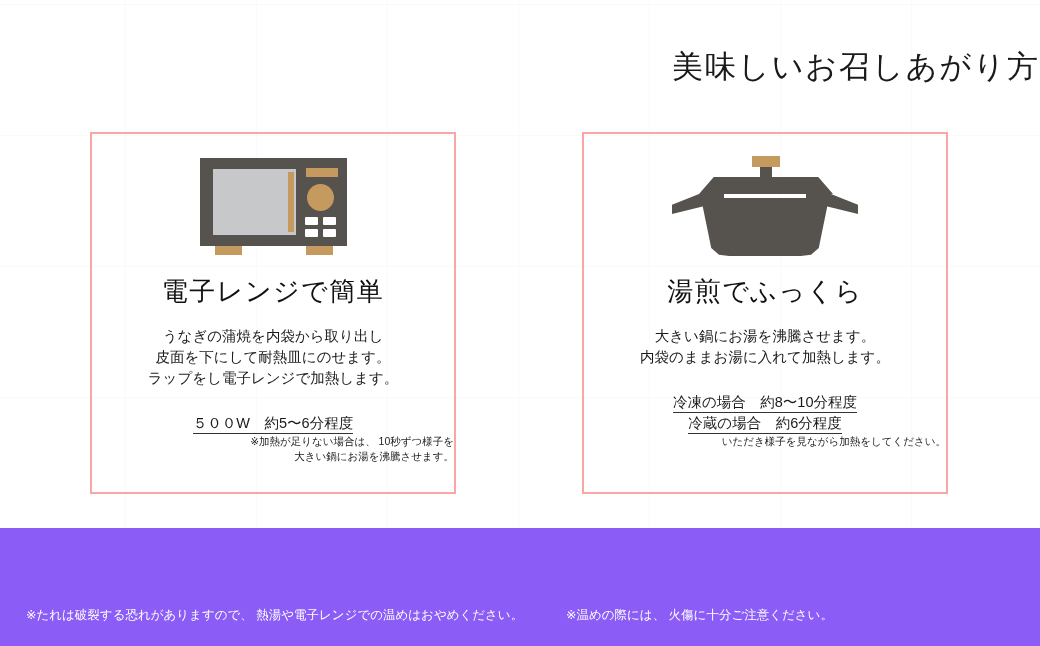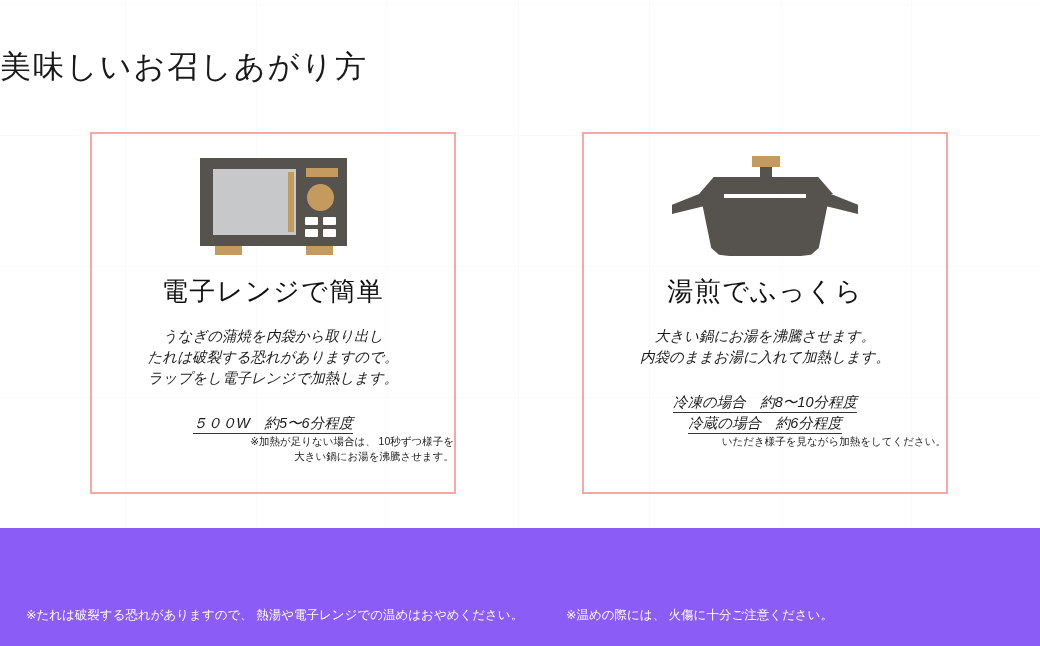--- a/index.html
+++ b/index.html
@@ -35,21 +35,21 @@
     background-size: 131px 131px;
     background-position: -6px 4px;
     pointer-events: none;
   }
 
   #title {
     position: absolute;
     left: 0;
     top: 46px;
     width: 1040px;
-    text-align: left;
+    text-align: right;
     font-size: 31px;
     letter-spacing: 2px;
     color: #1a1a1a;
     font-weight: 400;
   }
 
   .panel {
     position: absolute;
     top: 132px;
     width: 366px;
@@ -86,21 +86,20 @@
 
   .panel-body {
     position: absolute;
     left: 0;
     top: 192px;
     width: 100%;
     text-align: center;
     font-size: 14.5px;
     line-height: 21px;
     color: #1a1a1a;
-    font-style: italic;
   }
   .panel-body .line { white-space: pre; }
   .panel-body .line.ul {
     display: inline-block;
     border-bottom: 1px solid #333;
     padding-bottom: 0px;
     line-height: 20px;
     margin-top: 24px;
   }
   .body-row { height: 21px; }
@@ -263,21 +262,21 @@
         <div class="mw-btn mw-b4"></div>
         <div class="mw-foot mw-foot-l"></div>
         <div class="mw-foot mw-foot-r"></div>
       </div>
     </div>
 
     <div class="panel-heading">電子レンジで簡単</div>
 
     <div class="panel-body">
       <div class="body-row"><span class="line">うなぎの蒲焼を内袋から取り出し</span></div>
-      <div class="body-row"><span class="line">たれは破裂する恐れがありますので。</span></div>
+      <div class="body-row"><span class="line">皮面を下にして耐熱皿にのせます。</span></div>
       <div class="body-row"><span class="line">ラップをし電子レンジで加熱します。</span></div>
       <div class="body-row"><span class="line ul">５００W　約5〜6分程度</span></div>
     </div>
 
     <div class="panel-note">
       <div><span class="line">※加熱が足りない場合は、 10秒ずつ様子を</span></div>
       <div><span class="line">大きい鍋にお湯を沸騰させます。</span></div>
     </div>
   </div>
 

